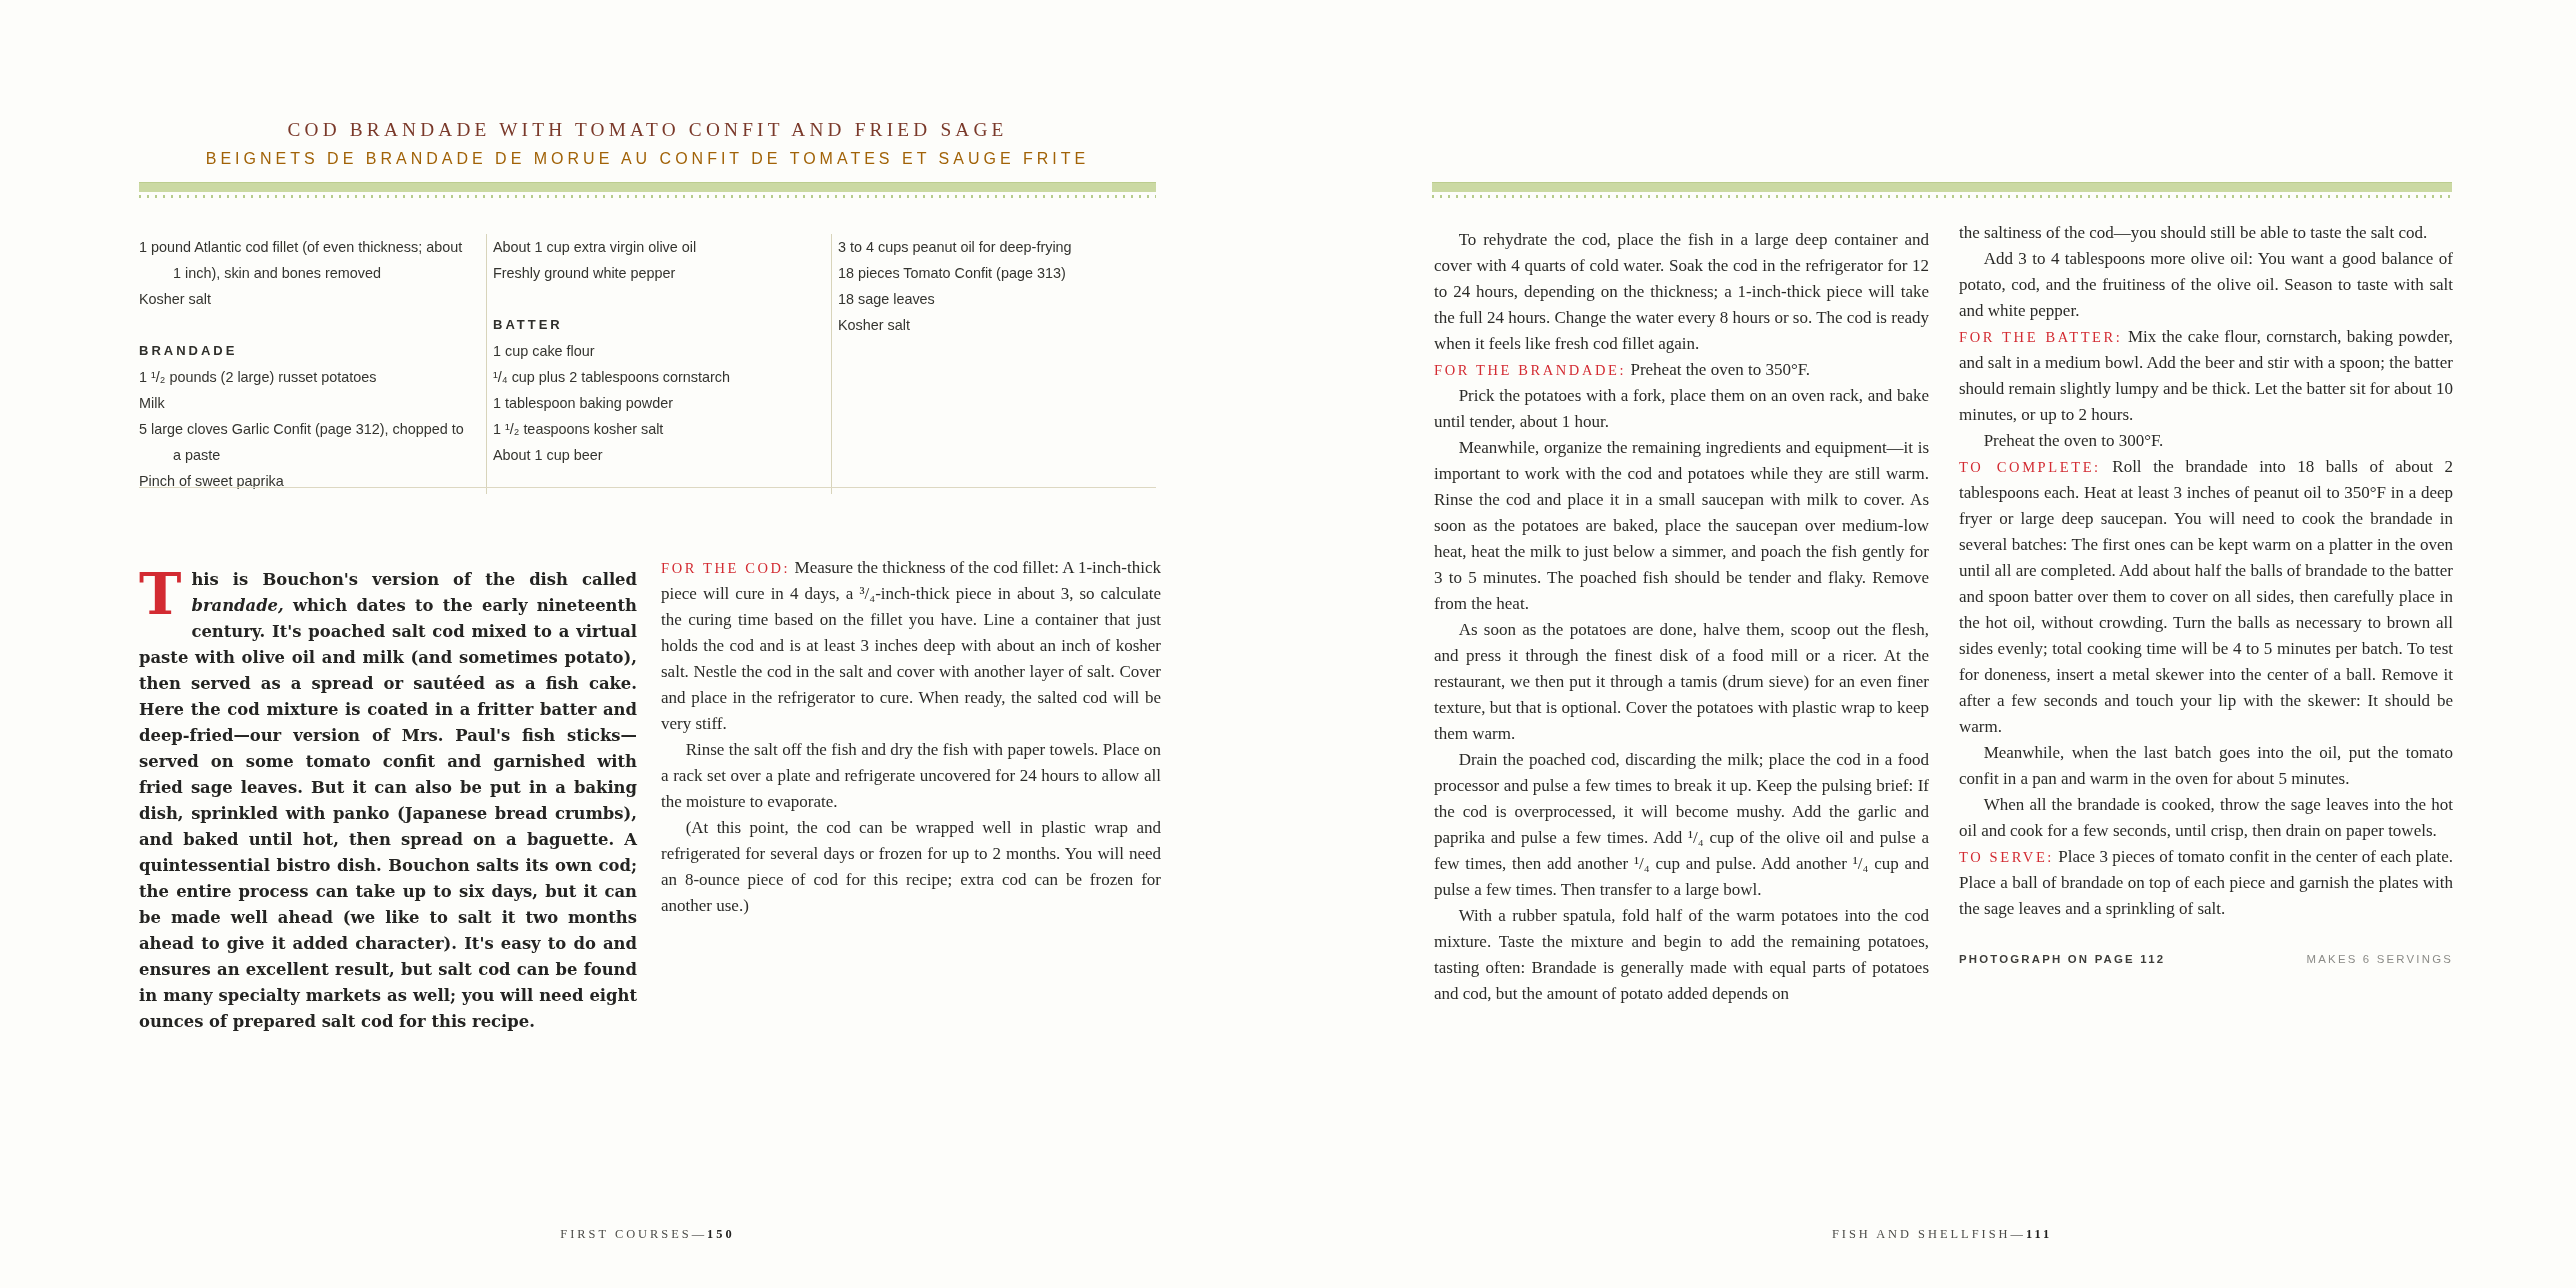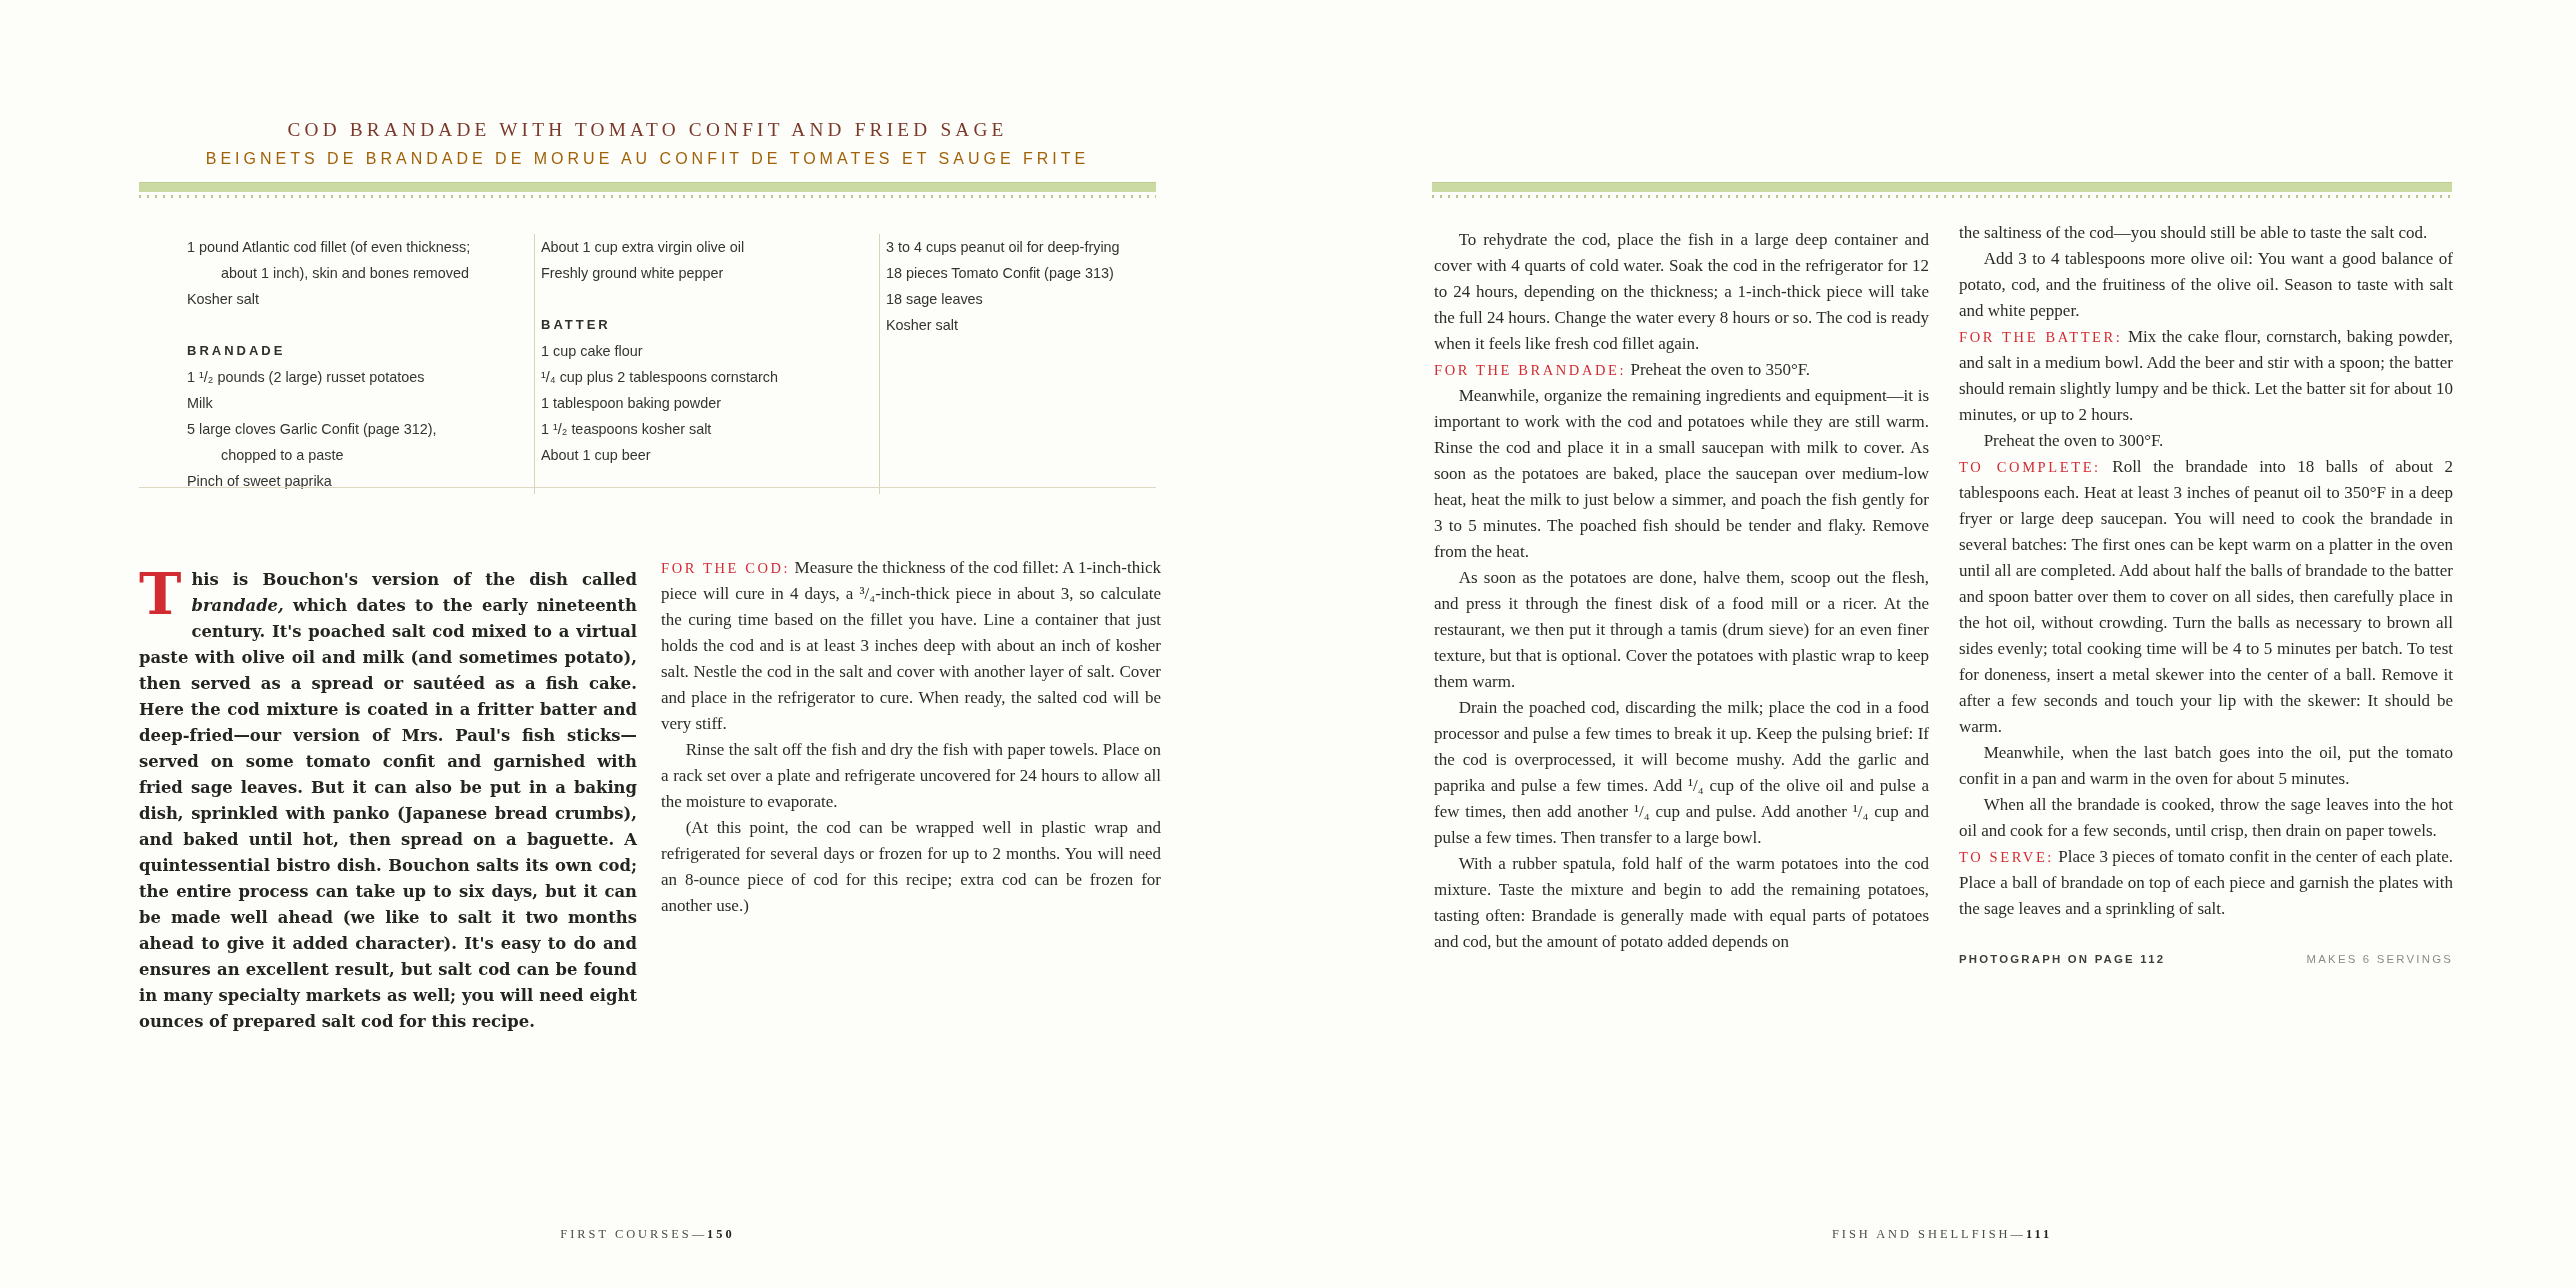--- a/index.html
+++ b/index.html
@@ -38,21 +38,21 @@
   .band-left  { left: 139px;  top: 182px; width: 1017px; }
   .band-right { left: 1432px; top: 182px; width: 1020px; }
 
   
   .ingredients {
     position: absolute; left: 139px; top: 234px; width: 1017px;
     display: grid; grid-template-columns: 347px 345px 325px;
     font-family: "Liberation Sans", sans-serif;
     font-size: 14.4px; line-height: 26px; color: #34342f;
   }
-  .ing-col { padding-right: 14px; margin-left: 48px; }
+  .ing-col { padding-right: 14px; }
   .ing-col + .ing-col { border-left: 1px solid #d8d4ba; padding-left: 6px; }
   .ing-item { padding-left: 34px; text-indent: -34px; }
   .ing-header {
     font-weight: bold; font-size: 13px; letter-spacing: 3px;
     margin-top: 26px; color: #2f2f2b;
   }
 
   .rule-left {
     position: absolute; left: 139px; top: 487px; width: 1017px;
     border-top: 1px solid #ddd8c2;
@@ -157,20 +157,21 @@
 
   <div class="footer footer-left">
     <span>FIRST COURSES</span><span>—</span><span class="pagenum">150</span>
   </div>
 
   <div class="band band-right"></div>
 
   <div class="bodycol rcol1">
     <p class="p-indent">To rehydrate the cod, place the fish in a large deep container and cover with 4 quarts of cold water. Soak the cod in the refrigerator for 12 to 24 hours, depending on the thickness; a 1-inch-thick piece will take the full 24 hours. Change the water every 8 hours or so. The cod is ready when it feels like fresh cod fillet again.</p>
     <p><span class="red-label">FOR THE BRANDADE:</span> <span>Preheat the oven to 350°F.</span></p>
+    <p class="p-indent">Prick the potatoes with a fork, place them on an oven rack, and bake until tender, about 1 hour.</p>
     <p class="p-indent">Meanwhile, organize the remaining ingredients and equipment—it is important to work with the cod and potatoes while they are still warm. Rinse the cod and place it in a small saucepan with milk to cover. As soon as the potatoes are baked, place the saucepan over medium-low heat, heat the milk to just below a simmer, and poach the fish gently for 3 to 5 minutes. The poached fish should be tender and flaky. Remove from the heat.</p>
     <p class="p-indent">As soon as the potatoes are done, halve them, scoop out the flesh, and press it through the finest disk of a food mill or a ricer. At the restaurant, we then put it through a tamis (drum sieve) for an even finer texture, but that is optional. Cover the potatoes with plastic wrap to keep them warm.</p>
     <p class="p-indent">Drain the poached cod, discarding the milk; place the cod in a food processor and pulse a few times to break it up. Keep the pulsing brief: If the cod is overprocessed, it will become mushy. Add the garlic and paprika and pulse a few times. Add ¹/₄ cup of the olive oil and pulse a few times, then add another ¹/₄ cup and pulse. Add another ¹/₄ cup and pulse a few times. Then transfer to a large bowl.</p>
     <p class="p-indent">With a rubber spatula, fold half of the warm potatoes into the cod mixture. Taste the mixture and begin to add the remaining potatoes, tasting often: Brandade is generally made with equal parts of potatoes and cod, but the amount of potato added depends on</p>
   </div>
 
   <div class="bodycol rcol2">
     <p>the saltiness of the cod—you should still be able to taste the salt cod.</p>
     <p class="p-indent">Add 3 to 4 tablespoons more olive oil: You want a good balance of potato, cod, and the fruitiness of the olive oil. Season to taste with salt and white pepper.</p>
     <p><span class="red-label">FOR THE BATTER:</span> <span>Mix the cake flour, cornstarch, baking powder, and salt in a medium bowl. Add the beer and stir with a spoon; the batter should remain slightly lumpy and be thick. Let the batter sit for about 10 minutes, or up to 2 hours.</span></p>

